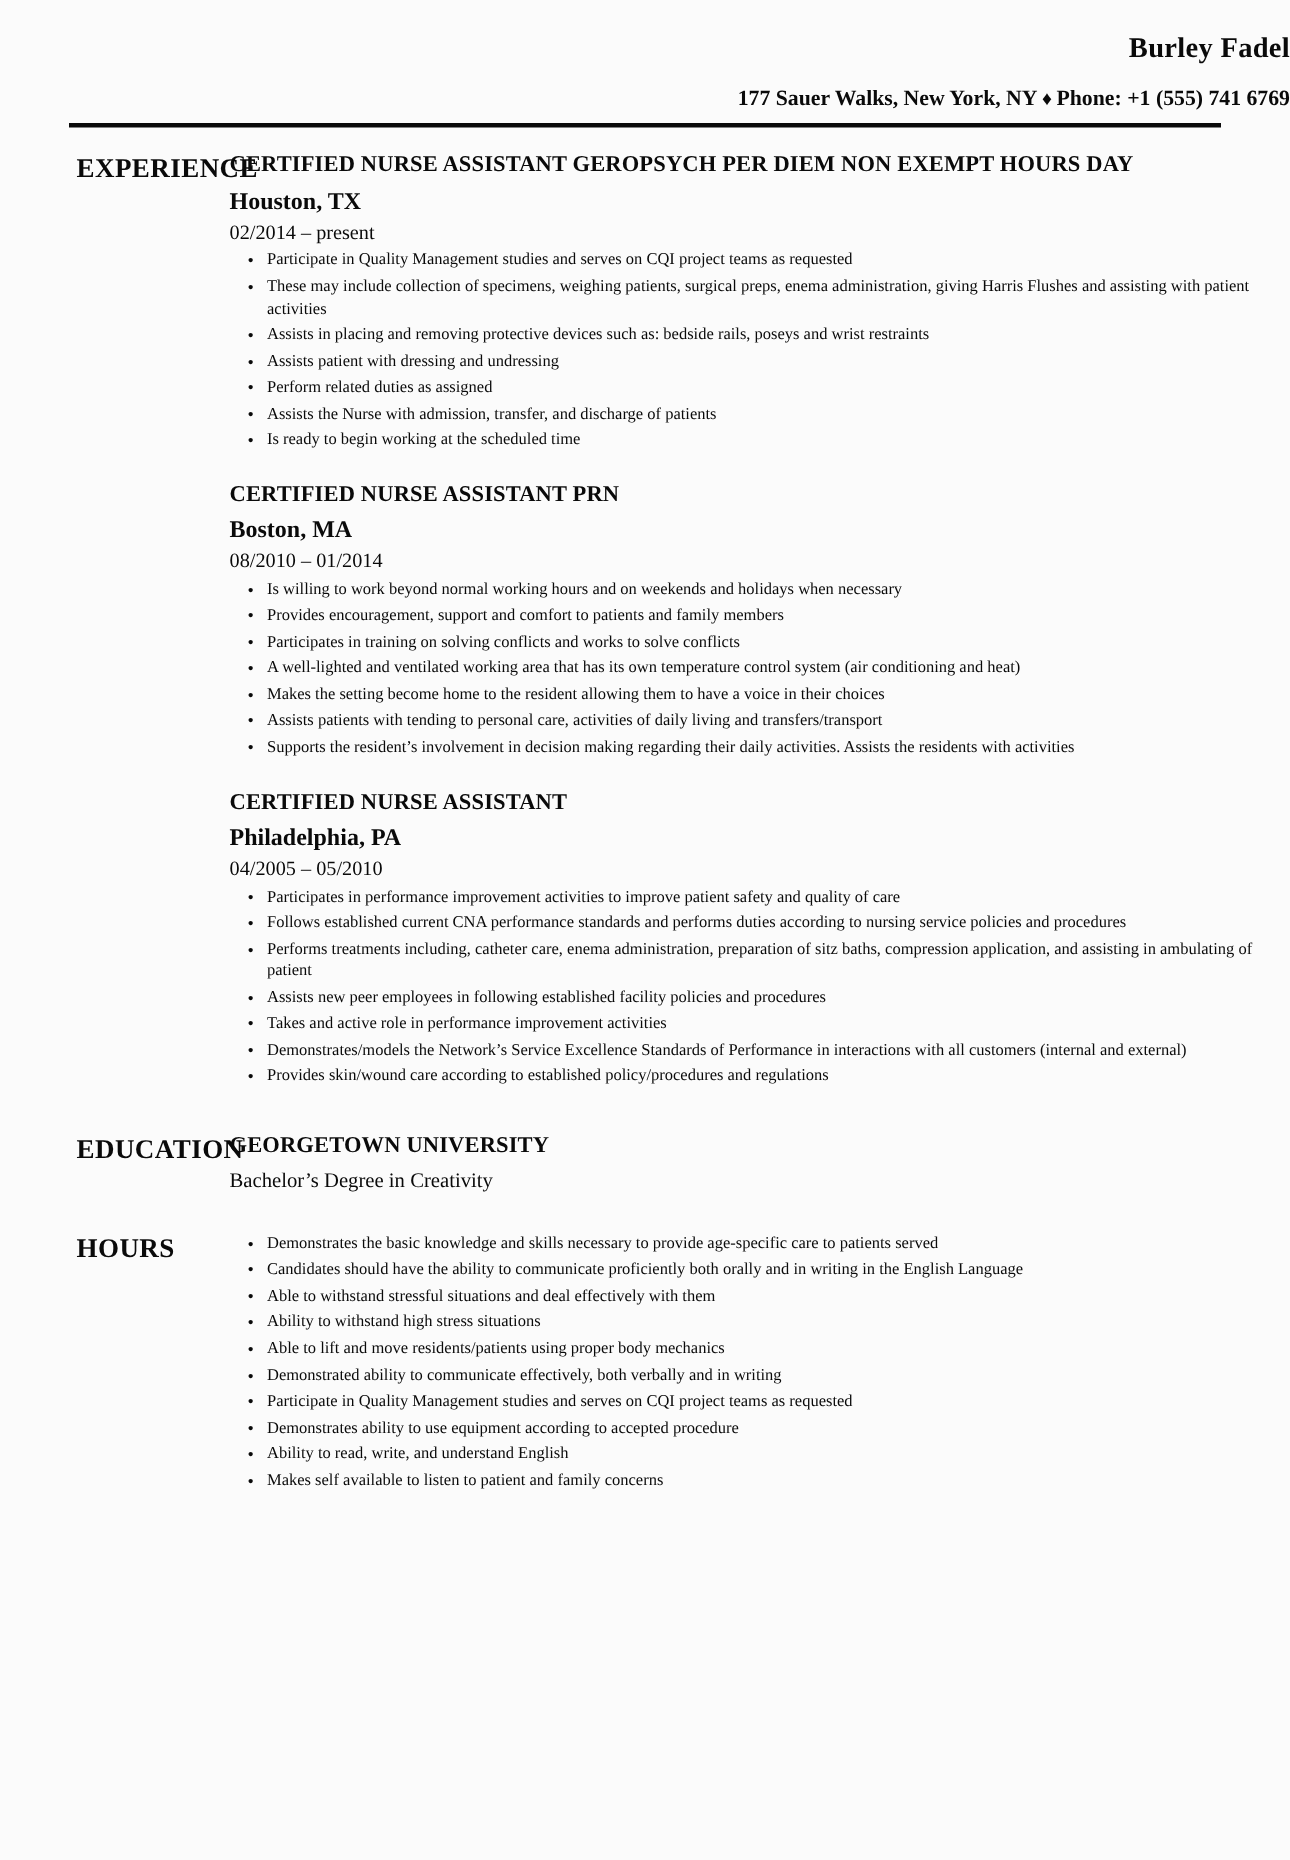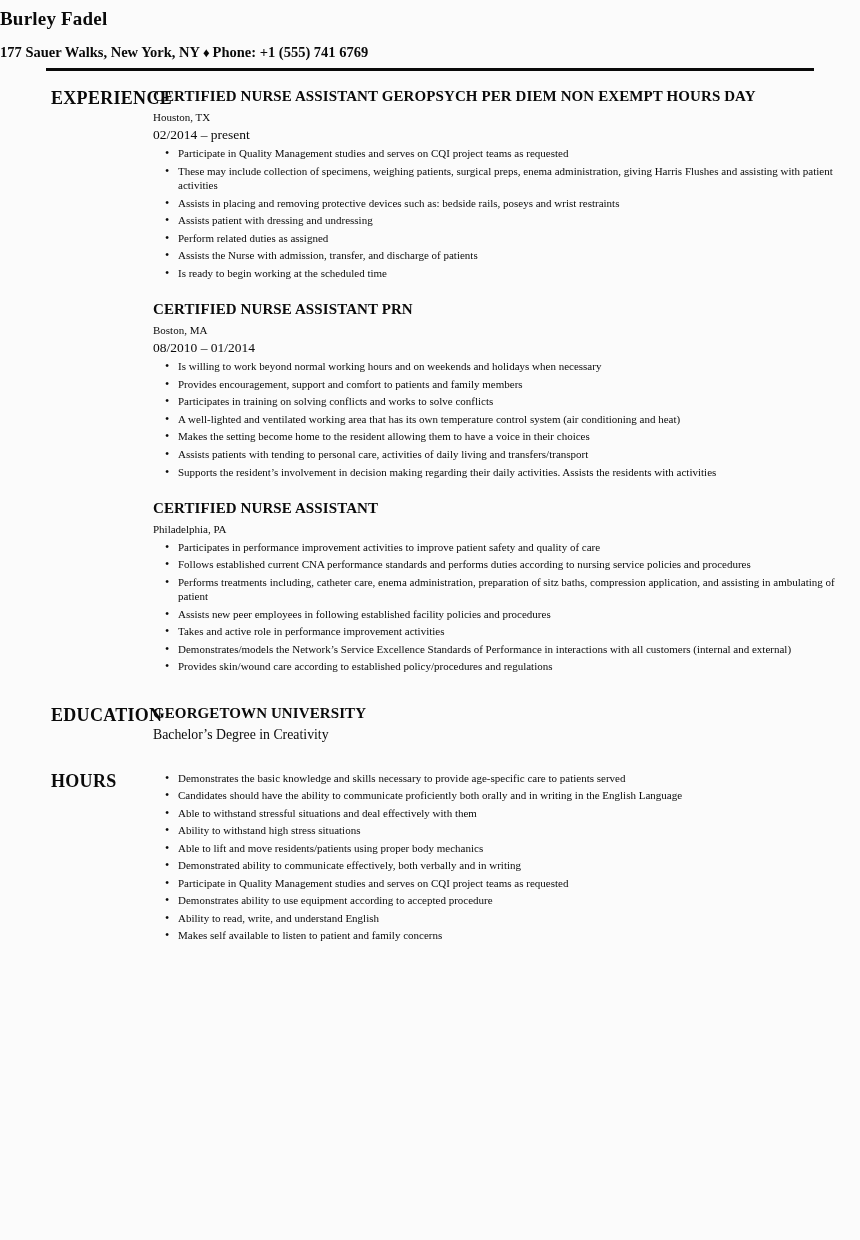--- a/index.html
+++ b/index.html
@@ -19,22 +19,22 @@
     position: relative;
     width: 860px;
     height: 1240px;
     box-sizing: border-box;
     padding: 0;
     overflow: hidden;
   }
 
   
   .header {
-    padding-top: 8px;
-    text-align: left;
+    padding-top: 22px;
+    text-align: right;
   }
   .name {
     font-size: 19px;
     font-weight: bold;
     letter-spacing: 0.2px;
     line-height: 1.2;
   }
   .contact {
     margin-top: 13px;
     font-size: 14.5px;
@@ -79,22 +79,22 @@
     margin-top: 20px;
   }
   .job-title {
     font-size: 15px;
     font-weight: bold;
     line-height: 1.25;
     letter-spacing: 0.1px;
   }
   .job-location {
     margin-top: 5px;
-    font-size: 11px;
-    font-weight: normal;
+    font-size: 16px;
+    font-weight: bold;
     line-height: 1.25;
   }
   .job-dates {
     margin-top: 1px;
     font-size: 13.5px;
     line-height: 1.3;
   }
 
   ul.bullets {
     list-style: none;
@@ -188,20 +188,21 @@
             <li>A well-lighted and ventilated working area that has its own temperature control system (air conditioning and heat)</li>
             <li>Makes the setting become home to the resident allowing them to have a voice in their choices</li>
             <li>Assists patients with tending to personal care, activities of daily living and transfers/transport</li>
             <li>Supports the resident’s involvement in decision making regarding their daily activities. Assists the residents with activities</li>
           </ul>
         </div>
 
         <div class="job">
           <div class="job-title">CERTIFIED NURSE ASSISTANT</div>
           <div class="job-location">Philadelphia, PA</div>
+          <div class="job-dates">04/2005 – 05/2010</div>
           <ul class="bullets">
             <li>Participates in performance improvement activities to improve patient safety and quality of care</li>
             <li>Follows established current CNA performance standards and performs duties according to nursing service policies and procedures</li>
             <li>Performs treatments including, catheter care, enema administration, preparation of sitz baths, compression application, and assisting in ambulating of patient</li>
             <li>Assists new peer employees in following established facility policies and procedures</li>
             <li>Takes and active role in performance improvement activities</li>
             <li>Demonstrates/models the Network’s Service Excellence Standards of Performance in interactions with all customers (internal and external)</li>
             <li>Provides skin/wound care according to established policy/procedures and regulations</li>
           </ul>
         </div>

